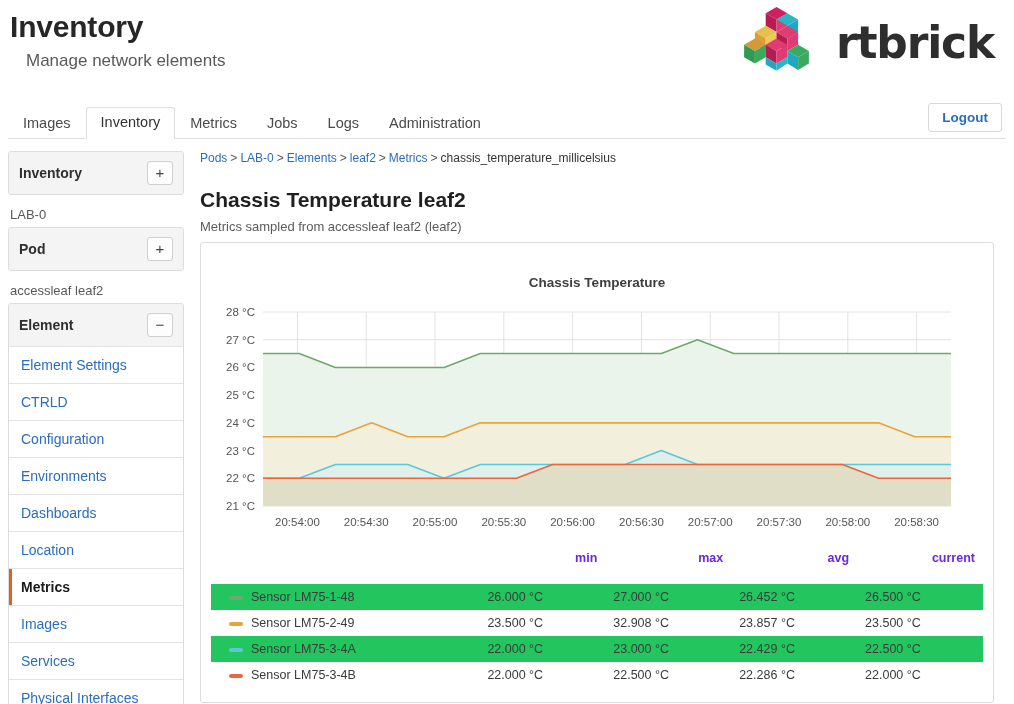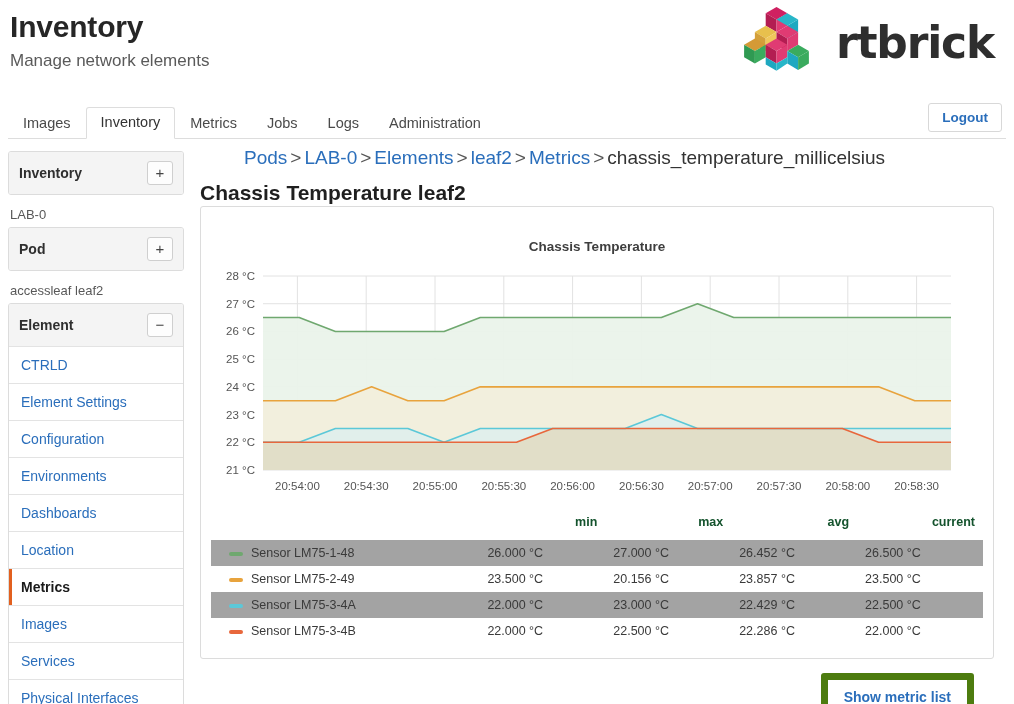--- a/index.html
+++ b/index.html
@@ -13,21 +13,21 @@
   }
   .page { position: relative; width: 1014px; height: 699px; }
 
   
   .hdr { position: relative; padding: 10px 14px 0 10px; height: 100px; }
   .hdr h1 {
     margin: 0; font-size: 30px; font-weight: bold; letter-spacing: -0.2px;
     color: #262626; line-height: 1.15;
   }
   .hdr .sub {
-    margin-top: 6px; font-size: 17px; color: #5a5a5a; font-weight: normal;
+    margin-top: 6px; font-size: 17px; color: #5a5a5a; font-weight: normal; margin-left: 16px;
   }
   .logo-wrap {
     position: absolute; right: 20px; top: 6px;
     display: flex; align-items: center; gap: 10px;
   }
   .logo-mark { width: 90px; height: 72px; }
   .logo-text {
     font-size: 44px; font-weight: bold; color: #2e2e2e;
     letter-spacing: -1.2px; font-family: "DejaVu Sans", sans-serif;
   }
@@ -87,54 +87,54 @@
   .nav-item.active {
     color: #1a1a1a; font-weight: bold; cursor: default;
   }
   .nav-item.active::before {
     content: ""; position: absolute; left: 0; top: 0; bottom: 0;
     width: 3px; background: #e2601f;
   }
 
   
   .main { flex: 1; padding: 10px 20px 0 8px; min-width: 0; }
-  .crumb { font-size: 19px; color: #3a3a3a; line-height: 18px; margin-left: 44px; }
+  .crumb { font-size: 12px; color: #3a3a3a; line-height: 18px; }
   .crumb a { color: #2a6ebb; text-decoration: none; cursor: pointer; }
   .crumb .sep { color: #555; margin: 0 3px; }
   .crumb .cur { color: #333; }
   .page-title {
-    font-size: 21px; font-weight: bold; color: #1f1f1f; margin: 13px 0 0 0;
+    font-size: 21px; font-weight: bold; color: #1f1f1f; margin: 20px 0 0 0;
     line-height: 26px;
   }
   .page-desc { font-size: 13px; color: #5a5a5a; margin: 6px 0 8px 0; }
 
   .card {
     border: 1px solid #dcdcdc; border-radius: 3px; background: #fff;
     padding: 8px 10px 14px 10px;
   }
   .chart-title {
     text-align: center; font-size: 13.5px; font-weight: bold; color: #3e3e3e;
     margin: 24px 0 4px 0;
   }
   .chart-box { position: relative; height: 248px; }
   .chart-box svg { display: block; }
 
   
   table.legend { width: 100%; border-collapse: collapse; margin-top: 6px; }
   table.legend th {
-    font-size: 12.5px; color: #14532d; font-weight: bold; text-align: right;
-    padding: 3px 8px 11px 8px; white-space: nowrap;
+    font-size: 12.5px; color: #6d28d9; font-weight: bold; text-align: right;
+    padding: 3px 8px 19px 8px; white-space: nowrap;
   }
   table.legend th.nm { text-align: left; }
   table.legend td {
     font-size: 12.5px; color: #3a3a3a; padding: 6px 8px; text-align: left;
     white-space: nowrap;
   }
   table.legend td.nm { text-align: left; padding-left: 18px; }
-  table.legend tr.alt td { background: #a3a3a3; }
+  table.legend tr.alt td { background: #22c55e; }
   .swatch {
     display: inline-block; width: 14px; height: 4px; border-radius: 2px;
     vertical-align: middle; margin-right: 8px;
   }
 
   .footer-row {
     display: flex; justify-content: flex-end; padding: 14px 20px 0 0;
   }
   .metric-btn {
     font-size: 14px; font-weight: bold; color: #2a6ebb; background: #fff;
@@ -215,41 +215,42 @@
         </div>
       </div>
 
       <div class="group-label">accessleaf leaf2</div>
 
       <div class="panel">
         <div class="panel-head">
           <span class="ttl">Element</span>
           <span class="sq-btn">−</span>
         </div>
+        <div class="nav-item">Element Settings</div>
         <div class="nav-item">CTRLD</div>
-        <div class="nav-item">Element Settings</div>
         <div class="nav-item">Configuration</div>
         <div class="nav-item">Environments</div>
         <div class="nav-item">Dashboards</div>
         <div class="nav-item">Location</div>
         <div class="nav-item active">Metrics</div>
         <div class="nav-item">Images</div>
         <div class="nav-item">Services</div>
         <div class="nav-item">Physical Interfaces</div>
 
       </div>
     </div>
 
     <div class="main">
 
       <div class="crumb">
         <a>Pods</a><span class="sep">&gt;</span><a>LAB-0</a><span class="sep">&gt;</span><a>Elements</a><span class="sep">&gt;</span><a>leaf2</a><span class="sep">&gt;</span><a>Metrics</a><span class="sep">&gt;</span><span class="cur">chassis_temperature_millicelsius</span>
       </div>
 
       <div class="page-title">Chassis Temperature leaf2</div>
+      <div class="page-desc">Metrics sampled from accessleaf leaf2 (leaf2)</div>
 
       <div class="card">
         <div class="chart-title">Chassis Temperature</div>
         <div class="chart-box">
           <svg id="chart-svg" width="760" height="248" viewBox="0 0 760 248">
               <line x1="52" y1="212" x2="740" y2="212" stroke="#e2e2e2" stroke-width="1"></line>
               <text x="44" y="216" text-anchor="end" font-size="11.5" fill="#555" font-family="&quot;Liberation Sans&quot;, sans-serif">21 °C</text>
               <line x1="52" y1="184.28571428571428" x2="740" y2="184.28571428571428" stroke="#e2e2e2" stroke-width="1"></line>
               <text x="44" y="188.28571428571428" text-anchor="end" font-size="11.5" fill="#555" font-family="&quot;Liberation Sans&quot;, sans-serif">22 °C</text>
               <line x1="52" y1="156.57142857142858" x2="740" y2="156.57142857142858" stroke="#e2e2e2" stroke-width="1"></line>
@@ -309,21 +310,21 @@
               <tr class="alt">
                 <td class="nm"><span class="swatch" style="background: rgb(111, 168, 111);"></span>Sensor LM75-1-48</td>
                 <td>26.000 °C</td>
                 <td>27.000 °C</td>
                 <td>26.452 °C</td>
                 <td>26.500 °C</td>
               </tr>
               <tr>
                 <td class="nm"><span class="swatch" style="background: rgb(232, 163, 61);"></span>Sensor LM75-2-49</td>
                 <td>23.500 °C</td>
-                <td>20.156 °C</td>
+                <td>32.908 °C</td>
                 <td>23.857 °C</td>
                 <td>23.500 °C</td>
               </tr>
               <tr class="alt">
                 <td class="nm"><span class="swatch" style="background: rgb(91, 200, 216);"></span>Sensor LM75-3-4A</td>
                 <td>22.000 °C</td>
                 <td>23.000 °C</td>
                 <td>22.429 °C</td>
                 <td>22.500 °C</td>
               </tr>

